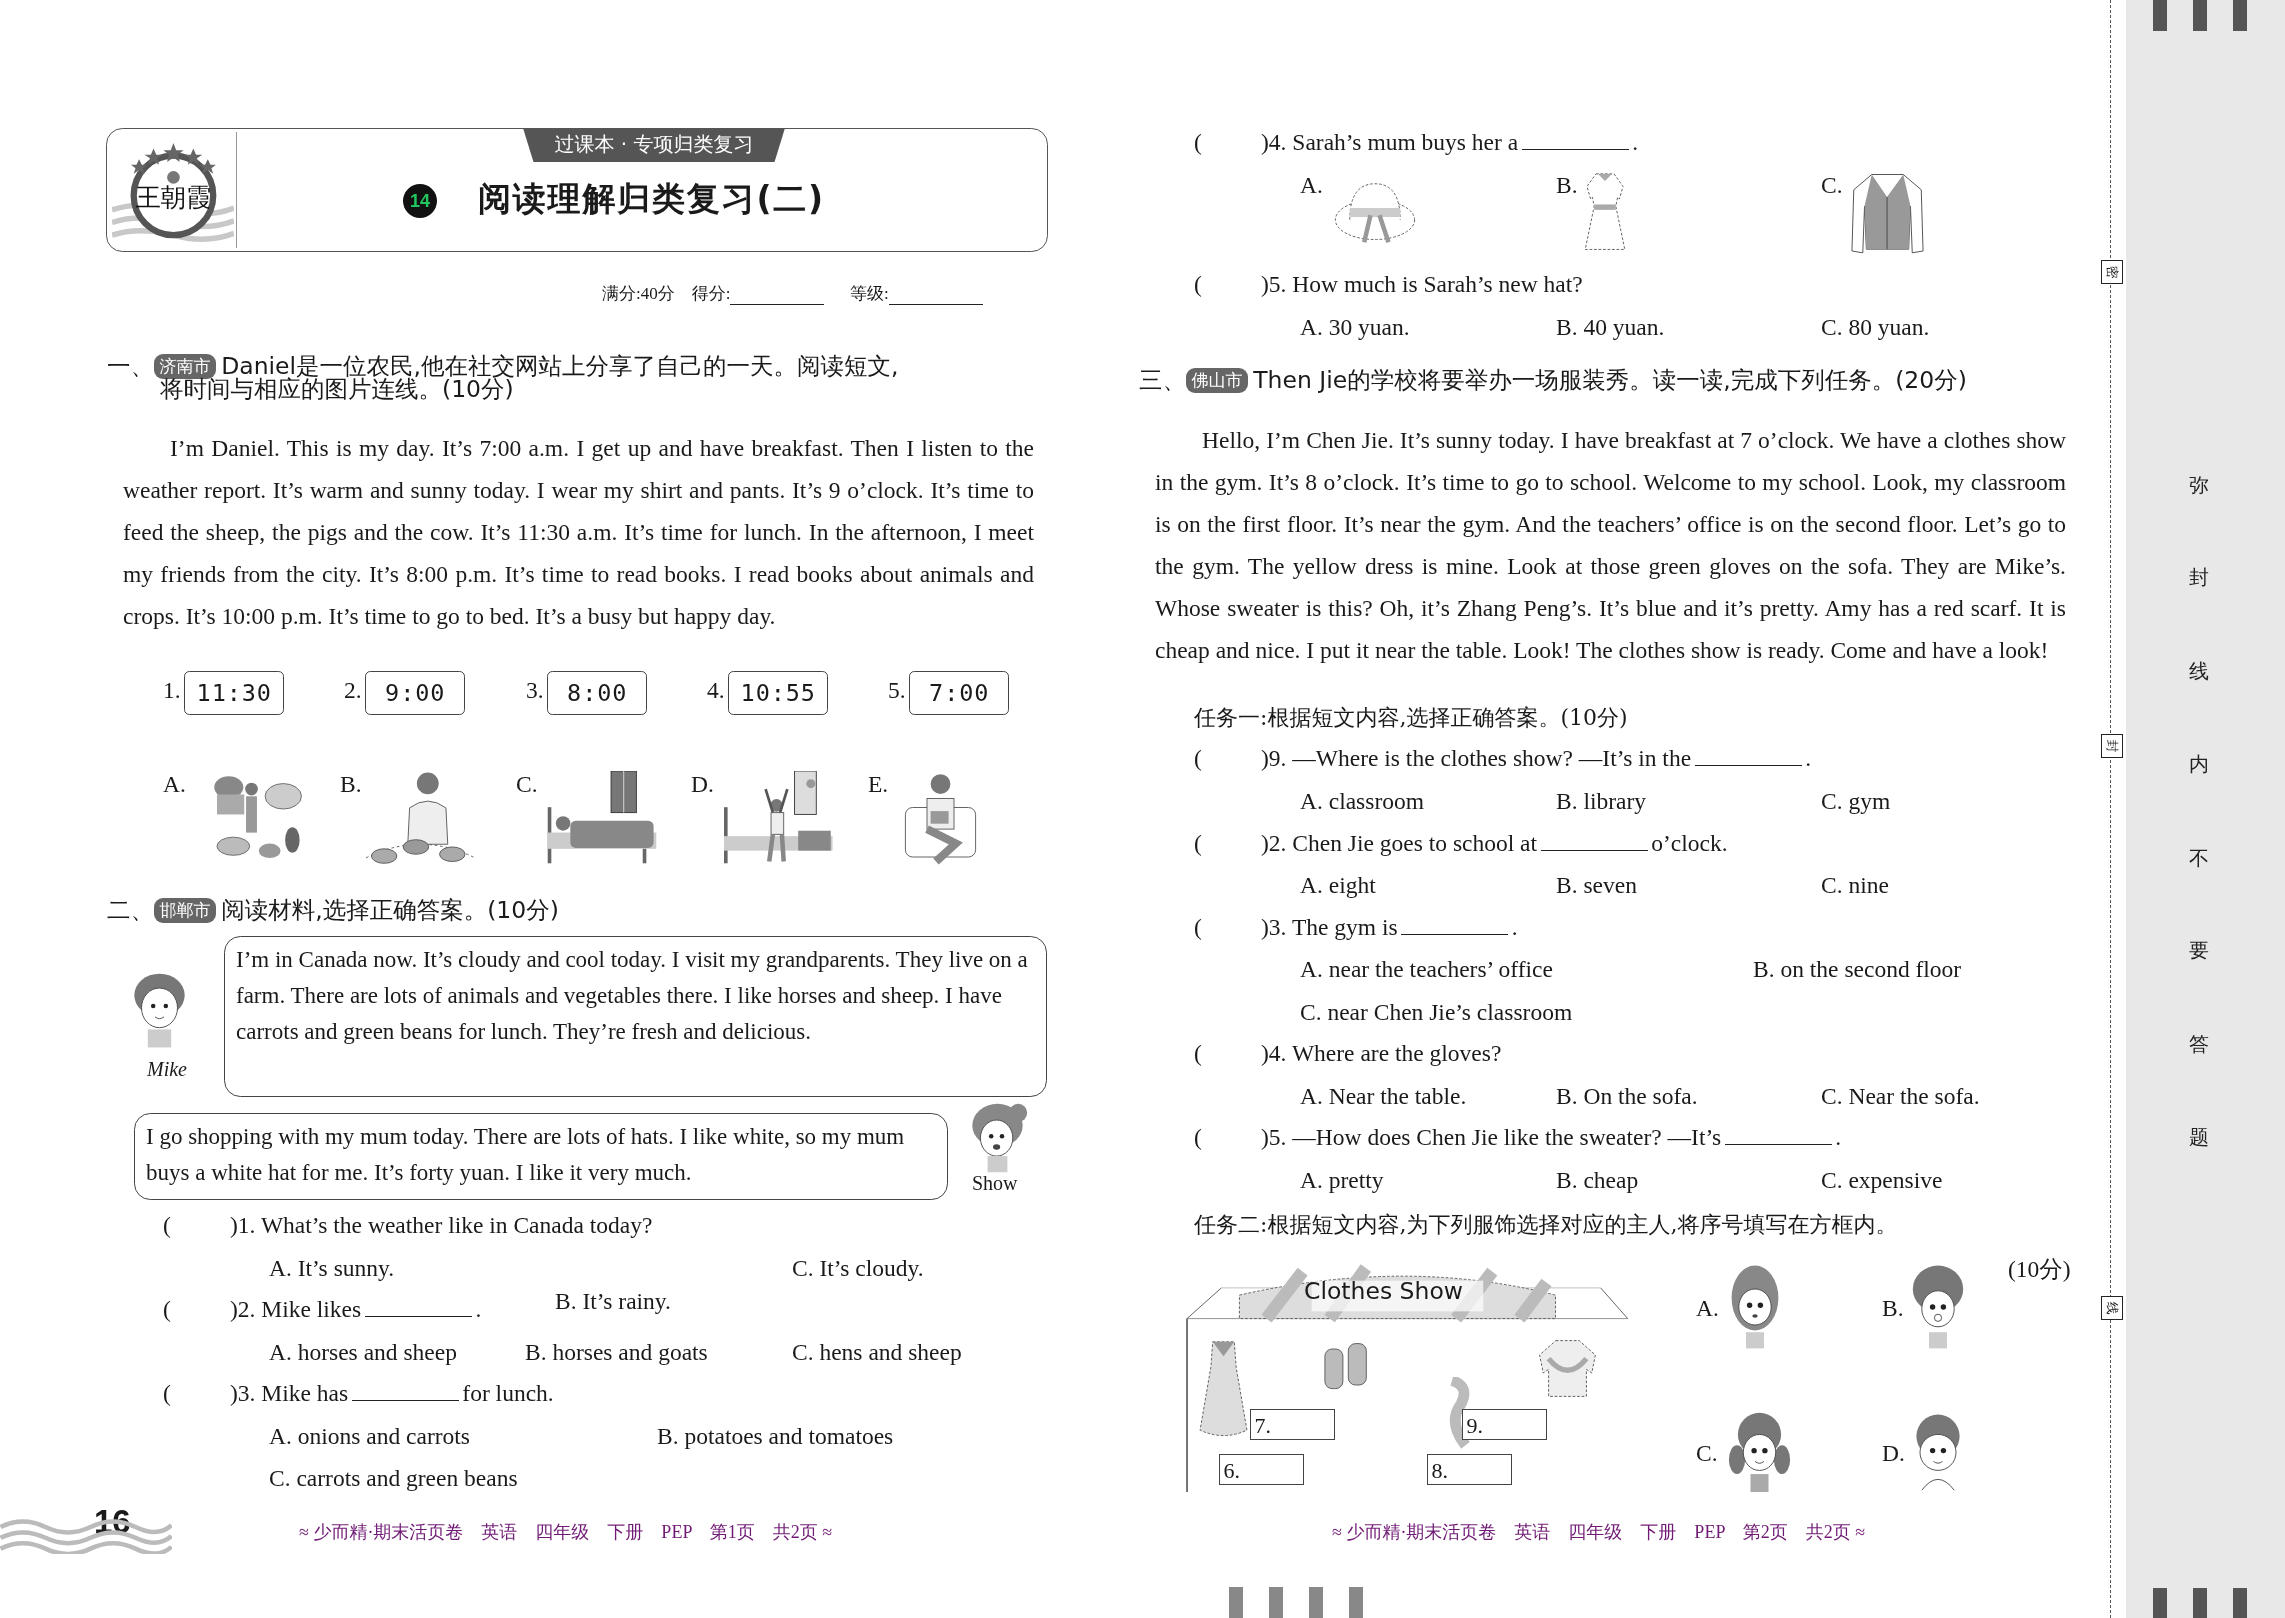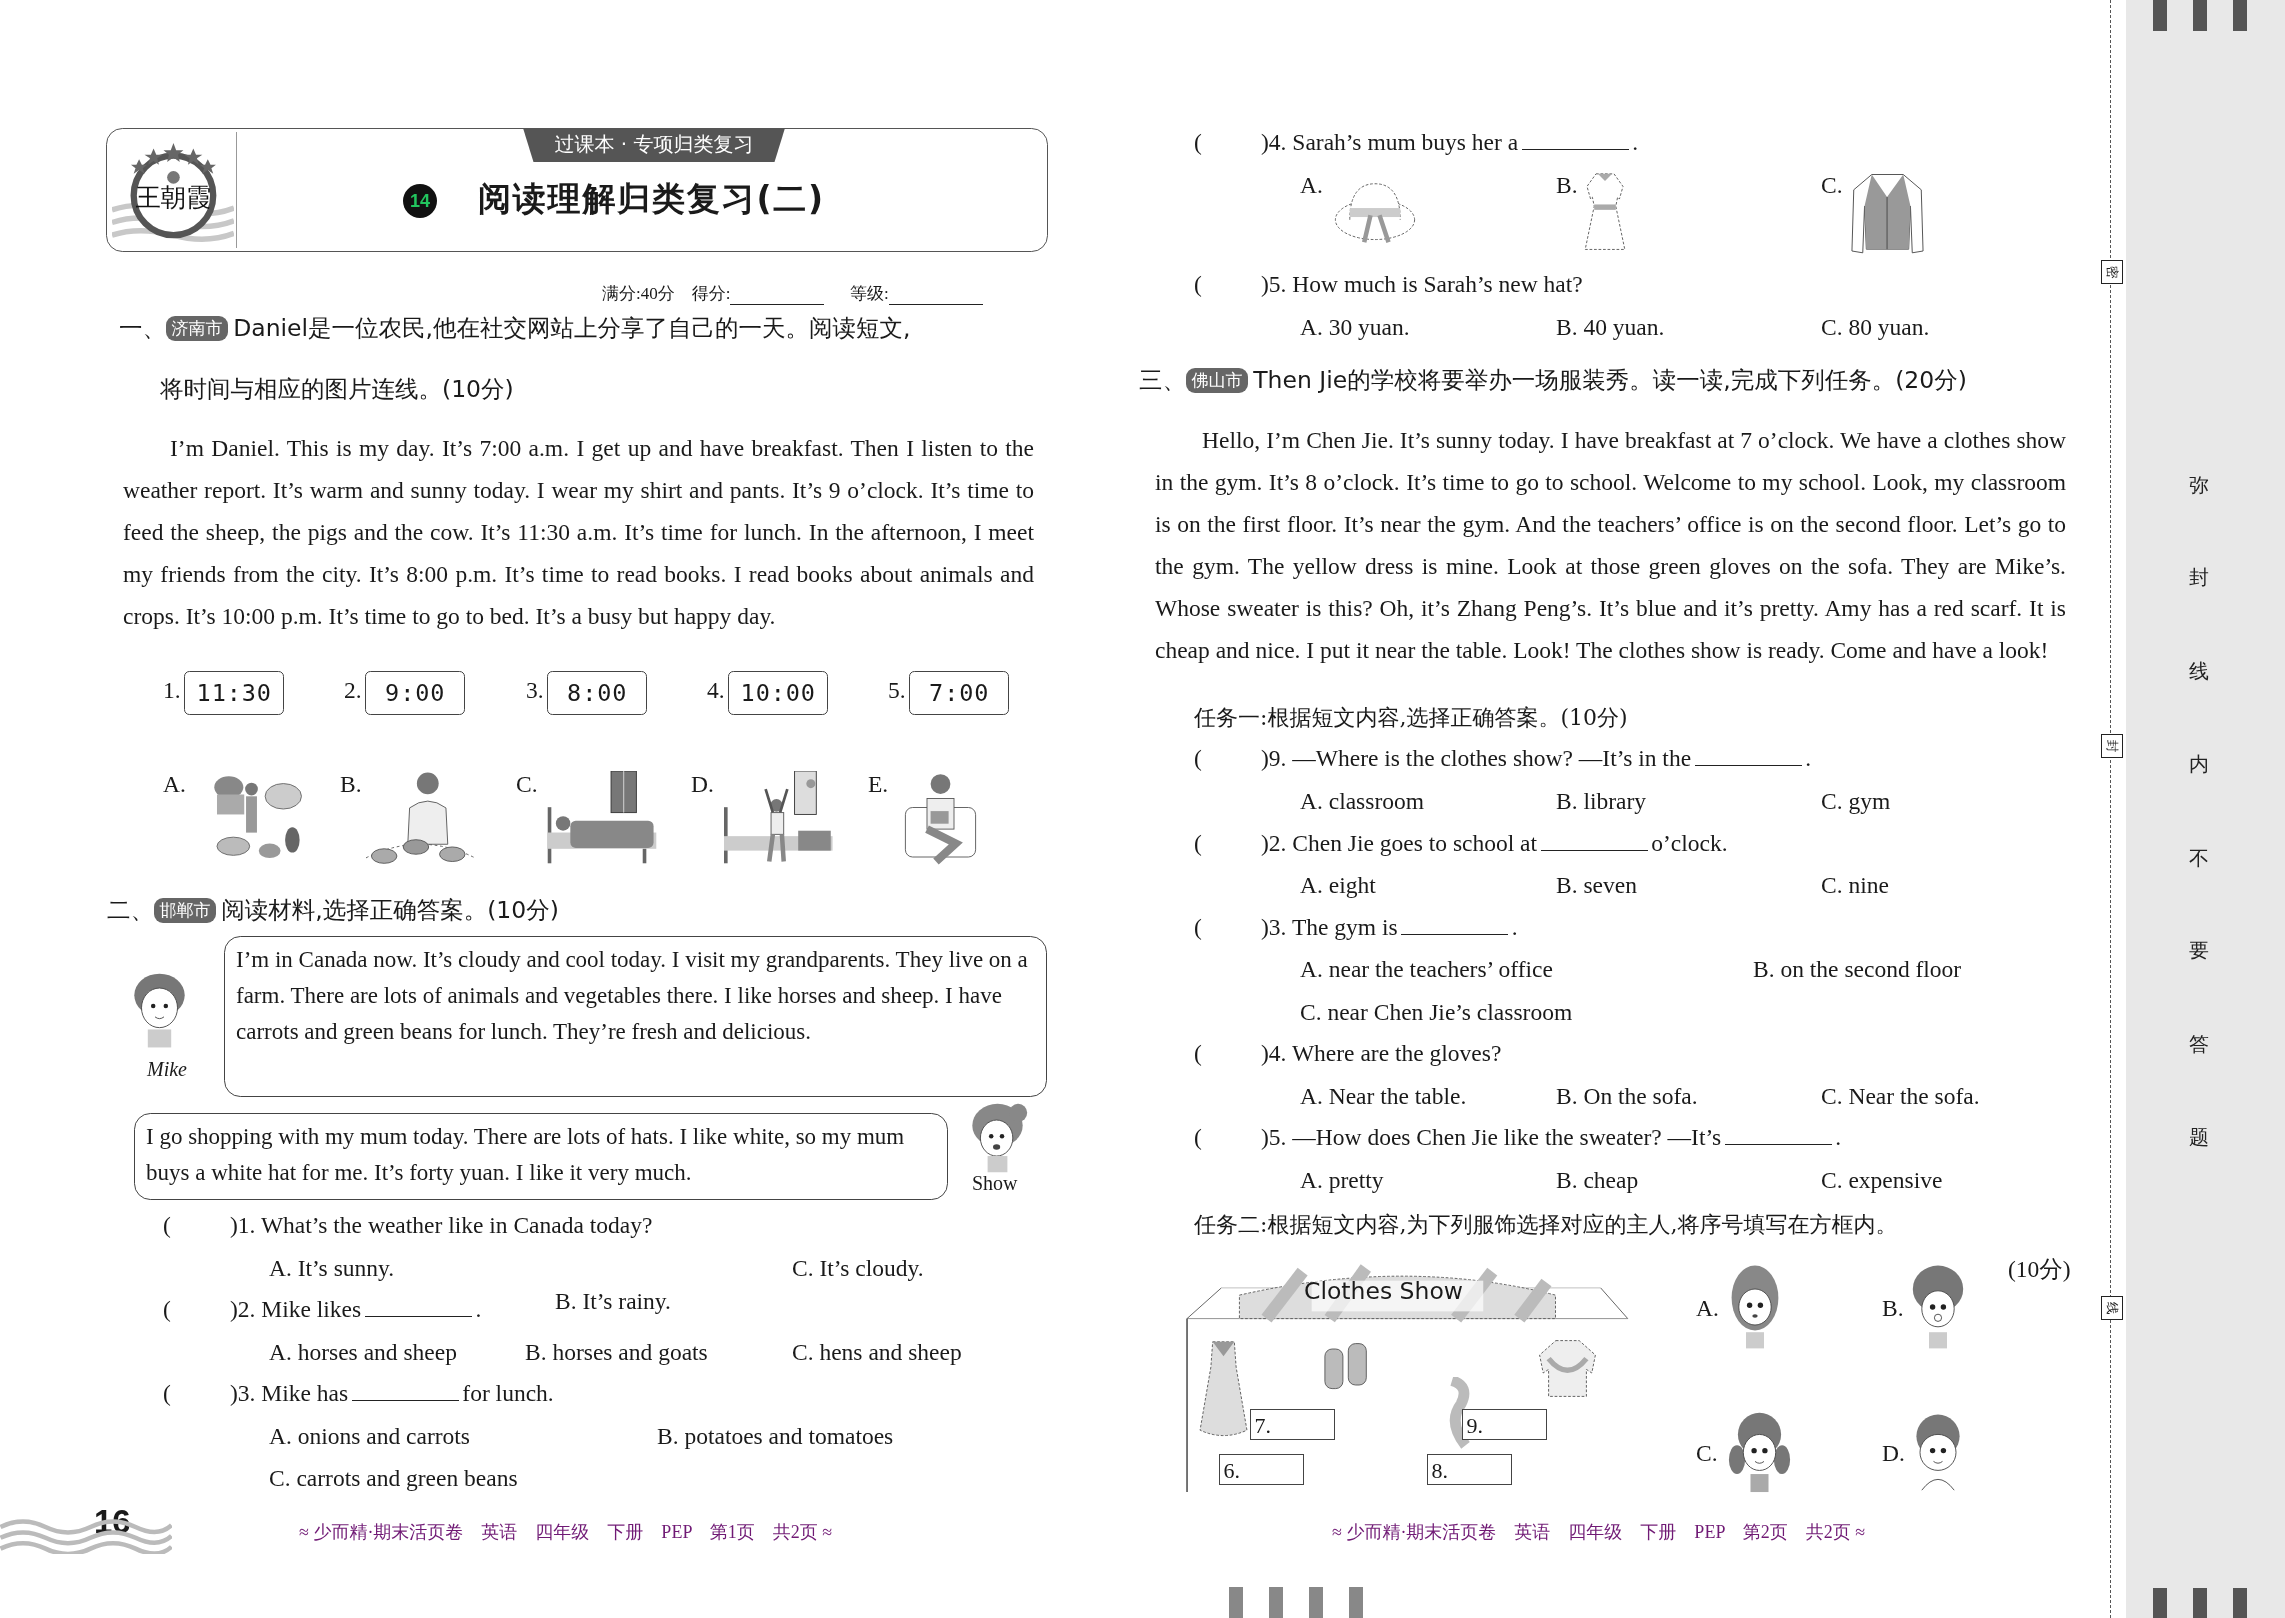--- a/index.html
+++ b/index.html
@@ -109,33 +109,33 @@
 <div class="lesson-title">阅读理解归类复习(二)</div>
 
 <div class="score-line">
   <span>满分:40分</span>
   &nbsp;&nbsp;
   <span>得分:</span><span class="blank-u" style="width:94px;"></span>
   &nbsp;&nbsp;&nbsp;&nbsp;
   <span>等级:</span><span class="blank-u" style="width:94px;"></span>
 </div>
 
-<div class="sec-head" style="left:107px;top:312px;margin-left:12px;">
+<div class="sec-head" style="left:107px;top:350px;">
   <span>一、</span><span class="city-tag">济南市</span><span>Daniel是一位农民,他在社交网站上分享了自己的一天。阅读短文,</span>
 </div>
 <div class="sec-head" style="left:160px;top:373px;">将时间与相应的图片连线。(10分)</div>
 
 <div class="para" style="left:107px;top:411px;width:943px;">
   <p>I’m Daniel. This is my day. It’s 7:00 a.m. I get up and have breakfast. Then I listen to the weather report. It’s warm and sunny today. I wear my shirt and pants. It’s 9 o’clock. It’s time to feed the sheep, the pigs and the cow. It’s 11:30 a.m. It’s time for lunch. In the afternoon, I meet my friends from the city. It’s 8:00 p.m. It’s time to read books. I read books about animals and crops. It’s 10:00 p.m. It’s time to go to bed. It’s a busy but happy day.</p>
 </div>
 
 <div class="time-item" style="left:163px;"><span>1.</span><span class="time-box">11:30</span></div>
 <div class="time-item" style="left:344px;"><span>2.</span><span class="time-box">9:00</span></div>
 <div class="time-item" style="left:526px;"><span>3.</span><span class="time-box">8:00</span></div>
-<div class="time-item" style="left:707px;"><span>4.</span><span class="time-box">10:00</span></div>
+<div class="time-item" style="left:707px;"><span>4.</span><span class="time-box">10:55</span></div>
 <div class="time-item" style="left:888px;"><span>5.</span><span class="time-box">7:00</span></div>
 
 <div class="pic-label" style="left:163px;top:771px;">A.</div>
 <div class="pic" style="left:197px;top:769px;">
   <svg width="109" height="100" viewBox="0 0 120 110">
       <ellipse cx="35" cy="20" rx="16" ry="12" fill="#888"></ellipse>
       <rect x="22" y="28" width="30" height="22" fill="#aaa"></rect>
       <circle cx="60" cy="22" r="7" fill="#777"></circle>
       <rect x="54" y="30" width="12" height="40" fill="#999"></rect>
       <ellipse cx="95" cy="30" rx="20" ry="14" fill="#ccc" stroke="#666"></ellipse>

